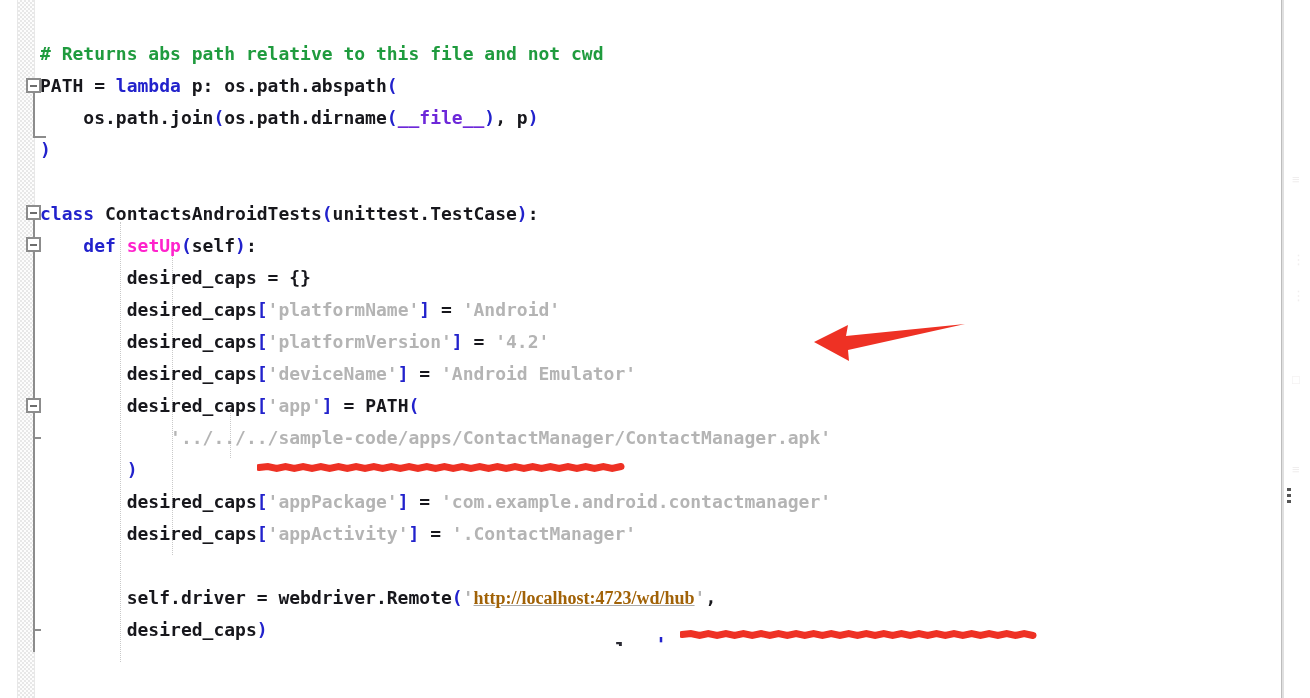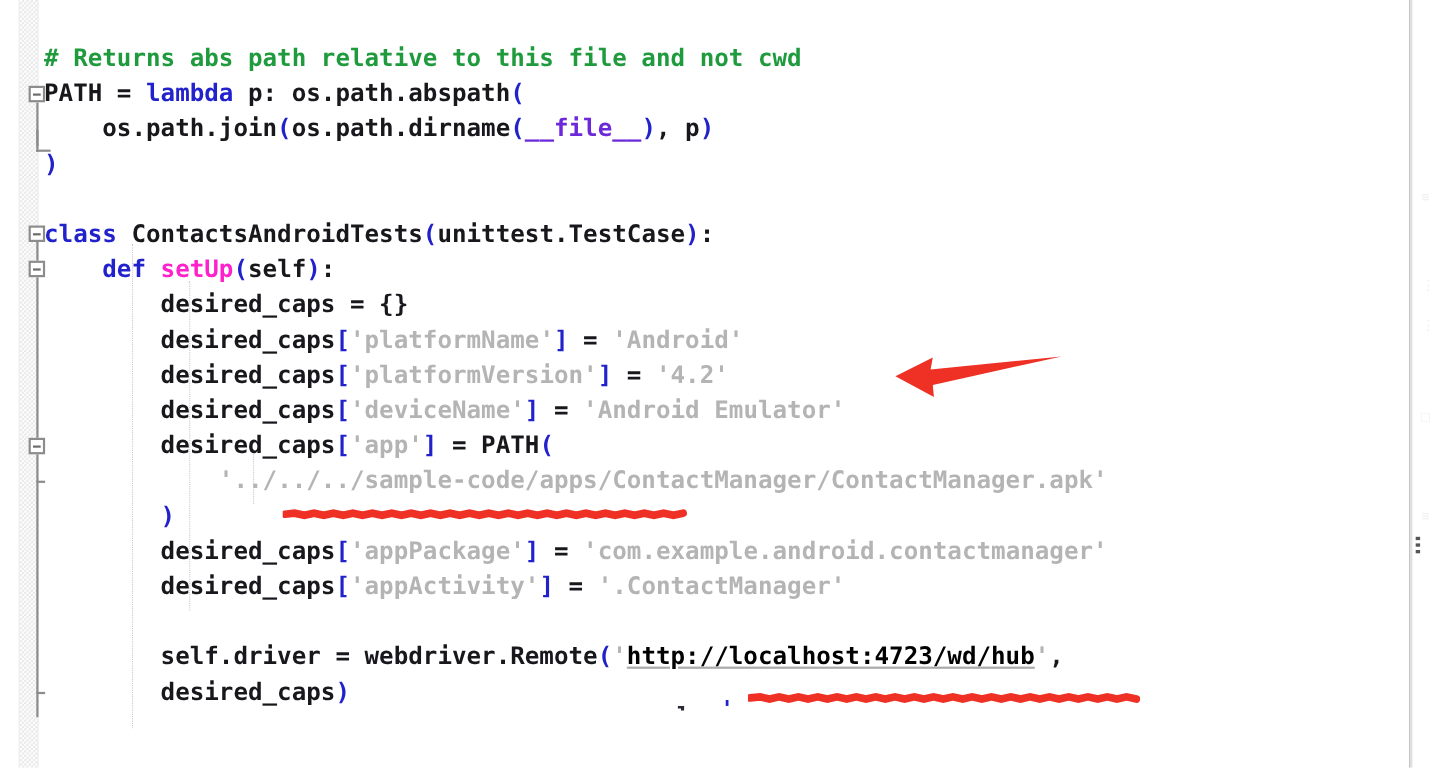--- a/index.html
+++ b/index.html
@@ -101,42 +101,42 @@
     border-left: 1px dotted #c9c9c9;
   }
 
   
   #code-surface {
     position: absolute;
     left: 0; top: 0;
     width: 1310px;
     height: 698px;
     font-family: "DejaVu Sans Mono", "Liberation Mono", monospace;
-    font-size: 22px;
+    font-size: 18px;
     font-weight: bold;
     letter-spacing: 0px;
     white-space: pre;
   }
   .code-line {
     position: absolute;
     left: 40px;
     height: 32px;
     line-height: 32px;
     white-space: pre;
   }
 
   
   .t-comment  { color: #1f9b3e; }
   .t-kw       { color: #2222cc; }
   .t-fn       { color: #ff22cc; }
   .t-plain    { color: #17171c; }
   .t-str      { color: #b4b4b4; font-weight: bold; }
   .t-brk      { color: #2222cc; }
   .t-paren    { color: #2222cc; }
-  .t-link     { color: #000000; text-decoration: underline; text-decoration-color:#aaaaaa; }
+  .t-link     { color: #a16207; text-decoration: underline; text-decoration-color:#aaaaaa;font-family:Liberation Serif, serif; }
   .t-dunder   { color: #6d28d9; }
 
   
   .anno-arrow {
     position: absolute;
     pointer-events: none;
   }
   .anno-underline {
     position: absolute;
     pointer-events: none;

